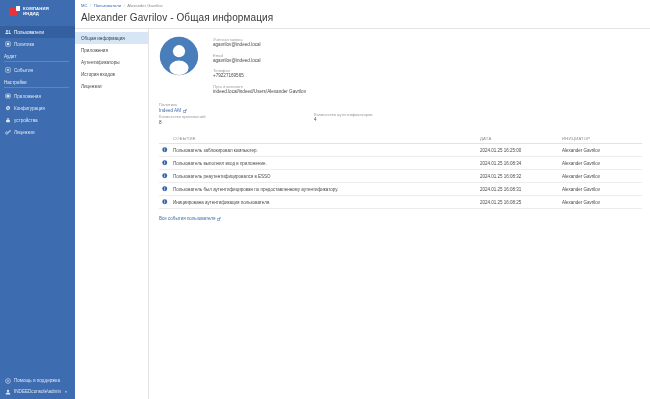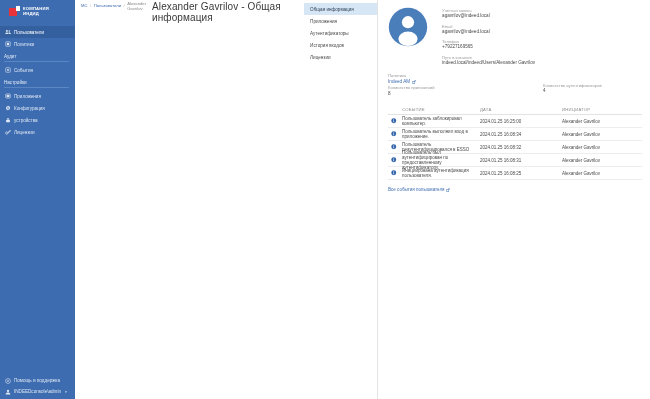--- a/index.html
+++ b/index.html
@@ -64,21 +64,21 @@
   }
   .sidebar-bottom {
     position: absolute; left: 0; right: 0; bottom: 2px;
   }
   .sidebar-bottom .nav-item { height: 11px; }
 
   
   .main {
     flex: 1 1 auto; height: 399px;
     background: #ffffff;
-    display: flex; flex-direction: row;
+    display: flex; flex-direction: column;
     overflow: hidden;
   }
   .breadcrumb {
     height: 11px;
     display: flex; align-items: center;
     padding-left: 6px; gap: 2.5px;
     font-size: 4.2px; color: #8a8a8a;
     background: #ffffff;
   }
   .breadcrumb a { color: #3d6cb0; text-decoration: none; }

